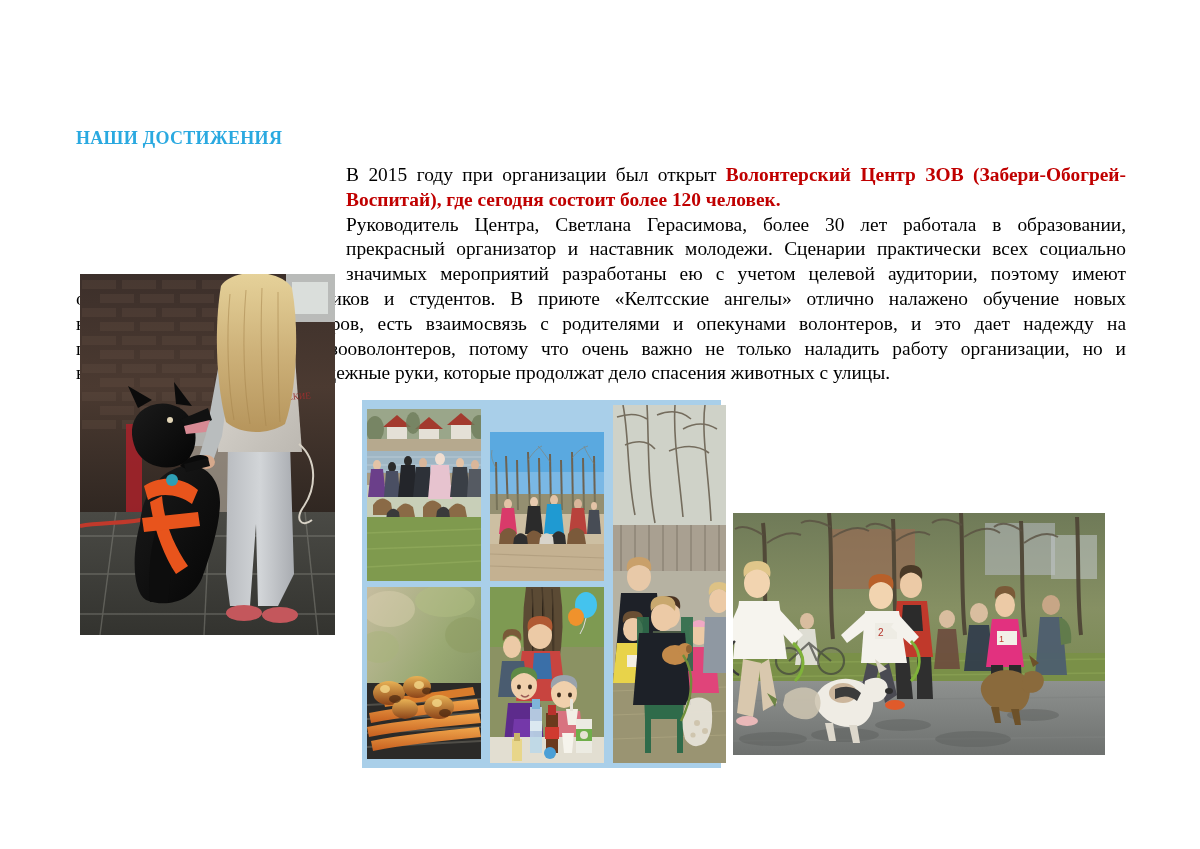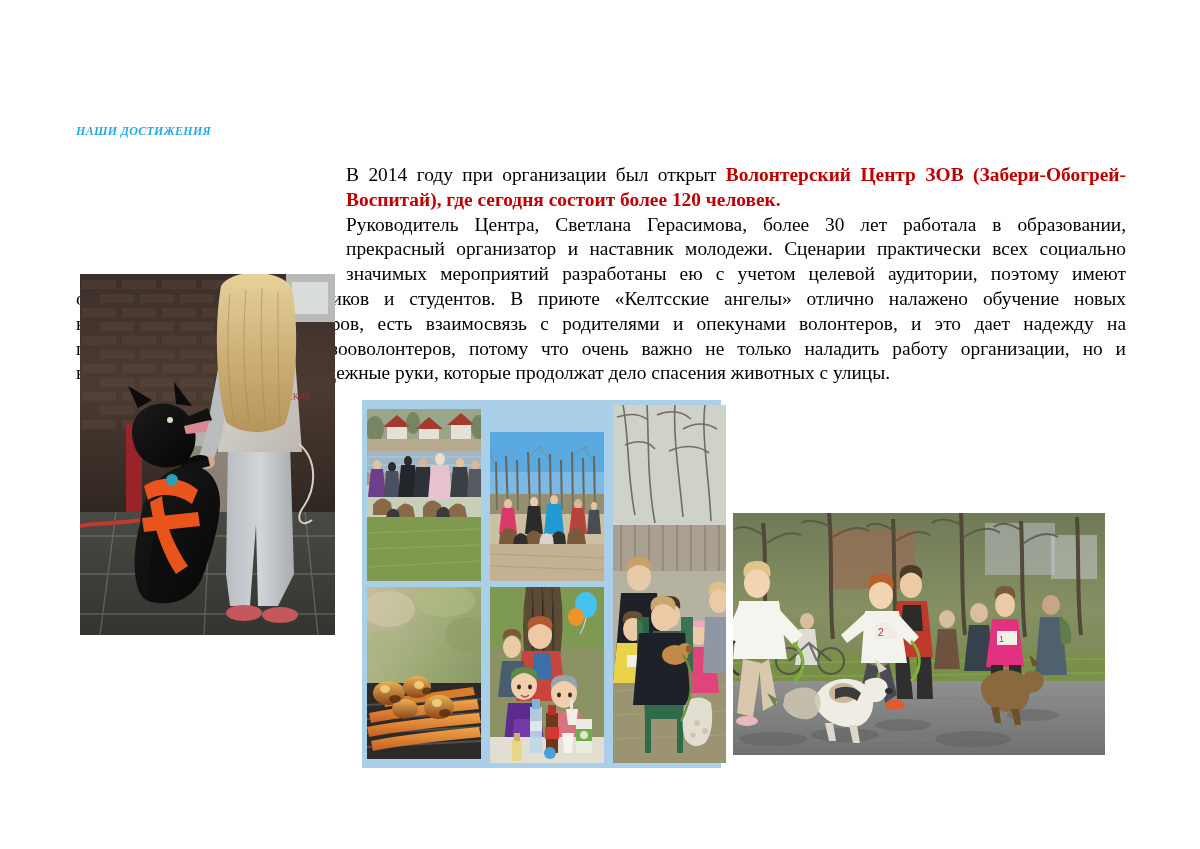--- a/index.html
+++ b/index.html
@@ -22,26 +22,25 @@
     position: absolute;
     inset: 0;
     background: #ffffff;
   }
 
   
   .page-title {
     position: absolute;
     left: 76px;
     top: 116px;
-    font-size: 12px;
+    font-size: 18px;
     font-weight: bold;
     letter-spacing: 0.3px;
     color: #2aa9e0;
     white-space: nowrap;
-    font-style: italic;
   }
 
   
   .body-copy {
     position: absolute;
     left: 76px;
     top: 163px;
     width: 1050px;
     font-size: 19.4px;
     line-height: 24.8px;
@@ -123,21 +122,21 @@
 </style>
 </head>
 <body>
 
 <div class="slide">
 
   <h1 class="page-title">НАШИ ДОСТИЖЕНИЯ</h1>
 
   <div class="body-copy">
     <span class="float-spacer"></span>
-    <p><span>В 2014 году при организации был открыт </span><span class="accent-red">Волонтерский Центр ЗОВ (Забери-Обогрей-Воспитай), где сегодня состоит более 120 человек.</span></p>
+    <p><span>В 2015 году при организации был открыт </span><span class="accent-red">Волонтерский Центр ЗОВ (Забери-Обогрей-Воспитай), где сегодня состоит более 120 человек.</span></p>
     <p>Руководитель Центра, Светлана Герасимова, более 30 лет работала в образовании, прекрасный организатор и наставник молодежи. Сценарии практически всех социально значимых мероприятий разработаны ею с учетом целевой аудитории, поэтому имеют огромный отклик у школьников и студентов. В приюте «Келтсские ангелы» отлично налажено обучение новых несовершеннолетних волонтеров, есть взаимосвязь с родителями и опекунами волонтеров, и это дает надежду на преемственность поколений зооволонтеров, потому что очень важно не только наладить работу организации, но и впоследствии передать ее в надежные руки, которые продолжат дело спасения животных с улицы.</p>
   </div>
 
   <div class="photo-left">
     <div class="art">
       <svg viewBox="0 0 255 361" preserveAspectRatio="none">
         <defs>
           <linearGradient id="brickWall" x1="0" y1="0" x2="0" y2="1">
             <stop offset="0" stop-color="#3c2f2a"></stop>
             <stop offset="0.45" stop-color="#4b3a31"></stop>

